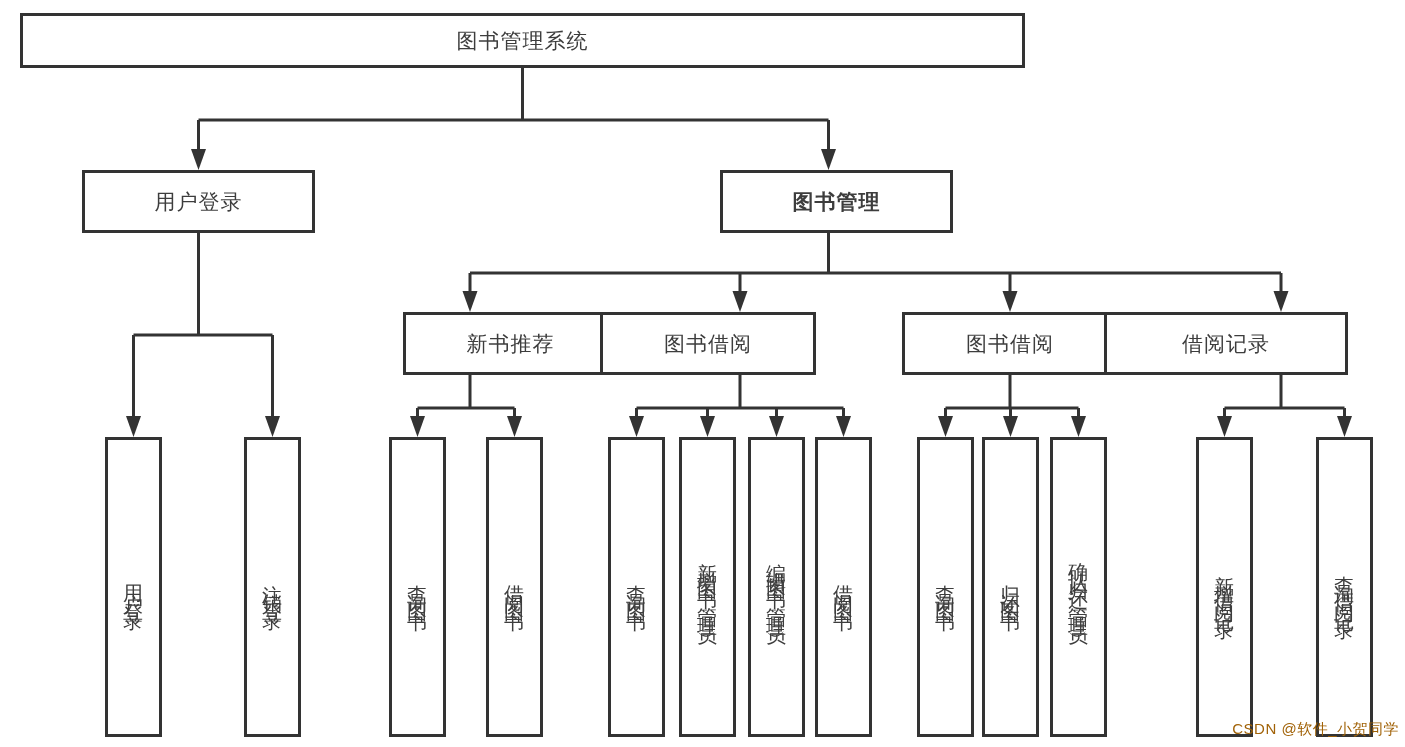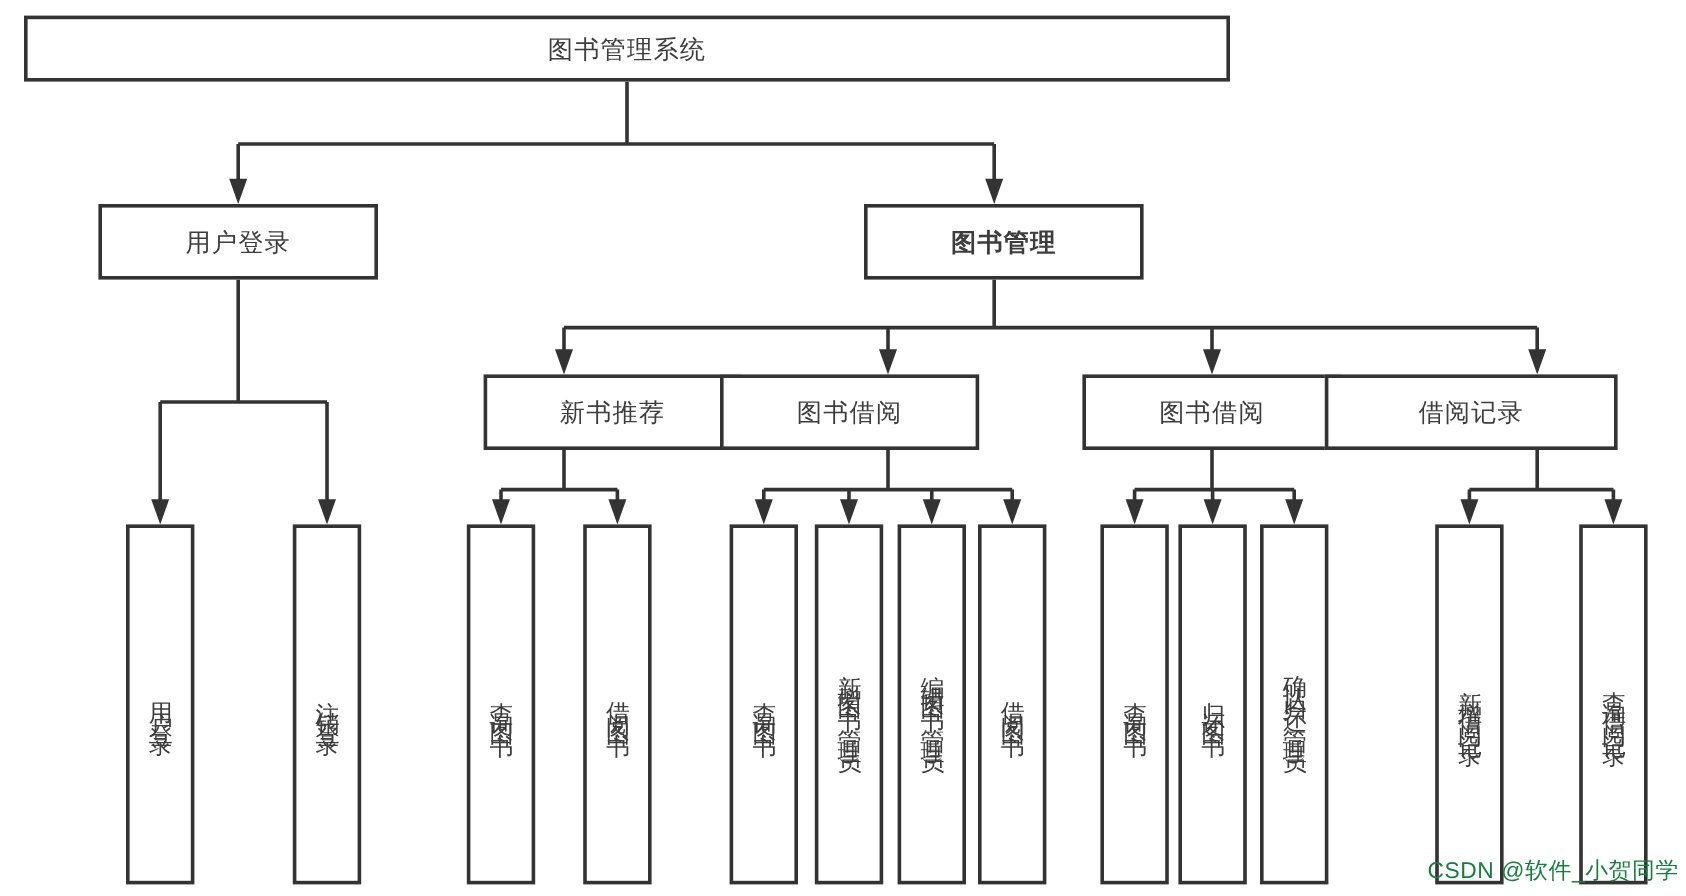--- a/index.html
+++ b/index.html
@@ -55,22 +55,22 @@
   .l-b1 { left: 389px; }  .l-b2 { left: 486px; }
   .l-c1 { left: 608px; }  .l-c2 { left: 679px; }
   .l-c3 { left: 748px; }  .l-c4 { left: 815px; }
   .l-d1 { left: 917px; }  .l-d2 { left: 982px; }
   .l-d3 { left: 1050px; }
   .l-e1 { left: 1196px; } .l-e2 { left: 1316px; }
   .watermark {
     position: absolute;
     right: 6px;
     bottom: 8px;
-    color: #15803d;
-    font-size: 19px;
+    color: #a16207;
+    font-size: 15px;
     z-index: 3;
     letter-spacing: 0.5px;
   }
 </style>
 </head>
 <body>
 
 <div class="canvas">
 
   <svg class="connectors" viewBox="0 0 1405 747" xmlns="http://www.w3.org/2000/svg">

